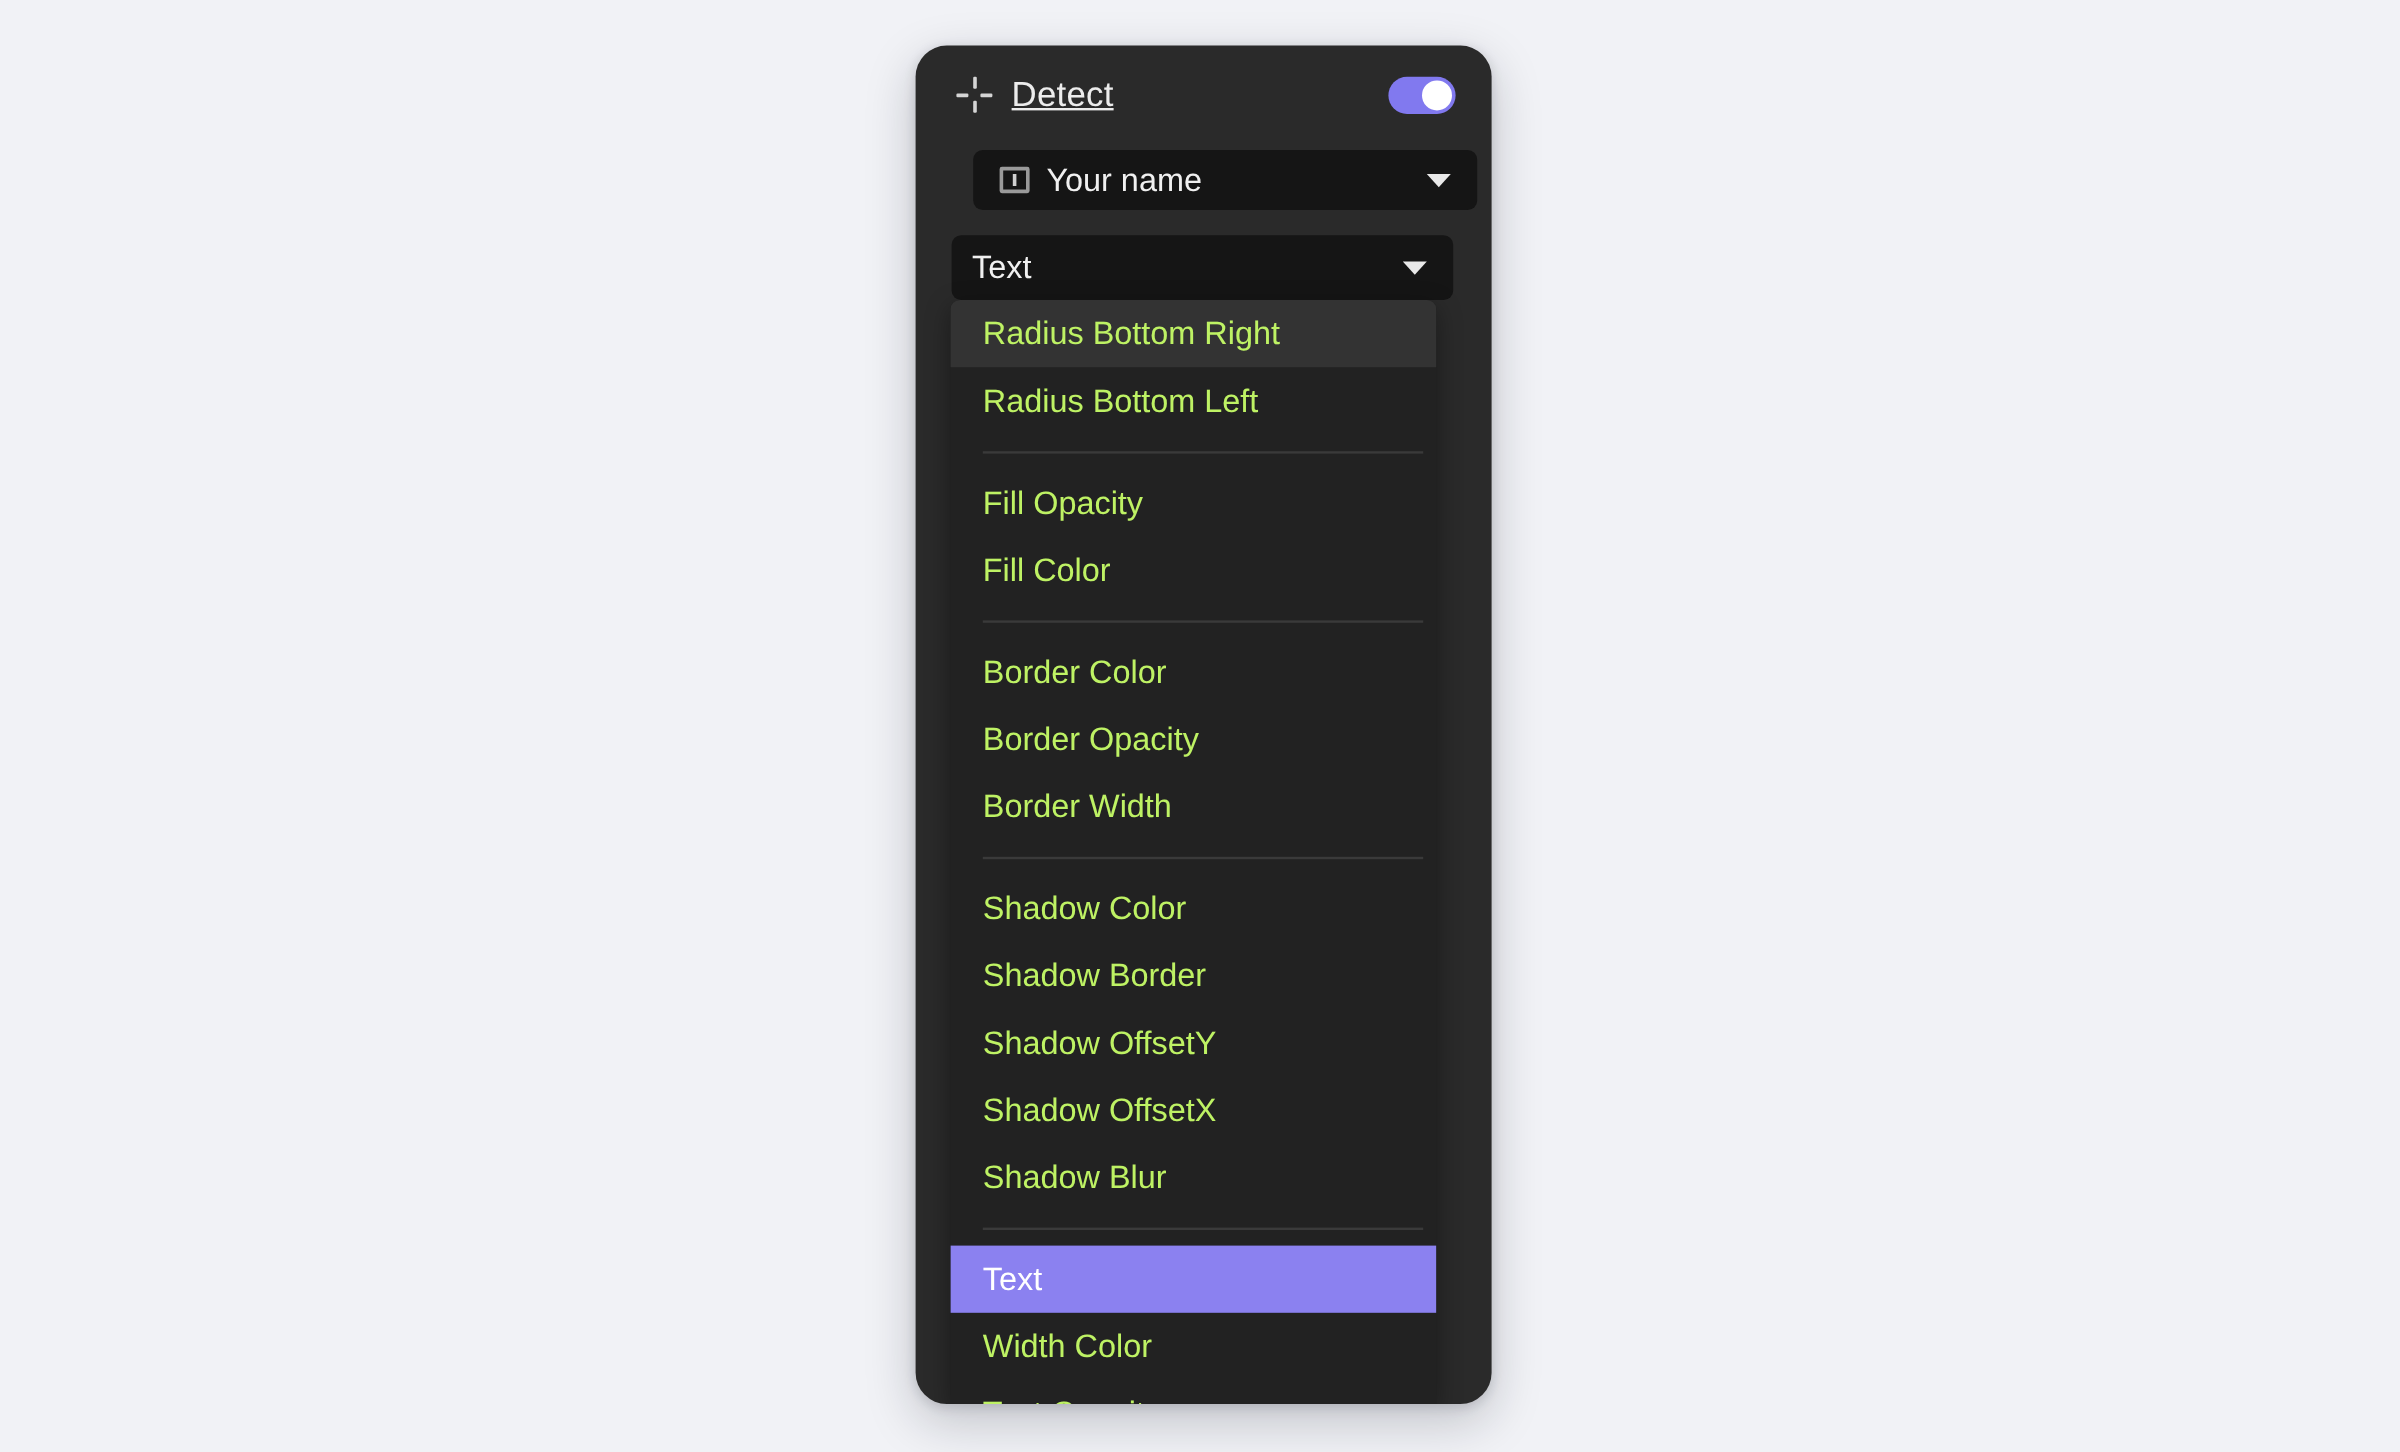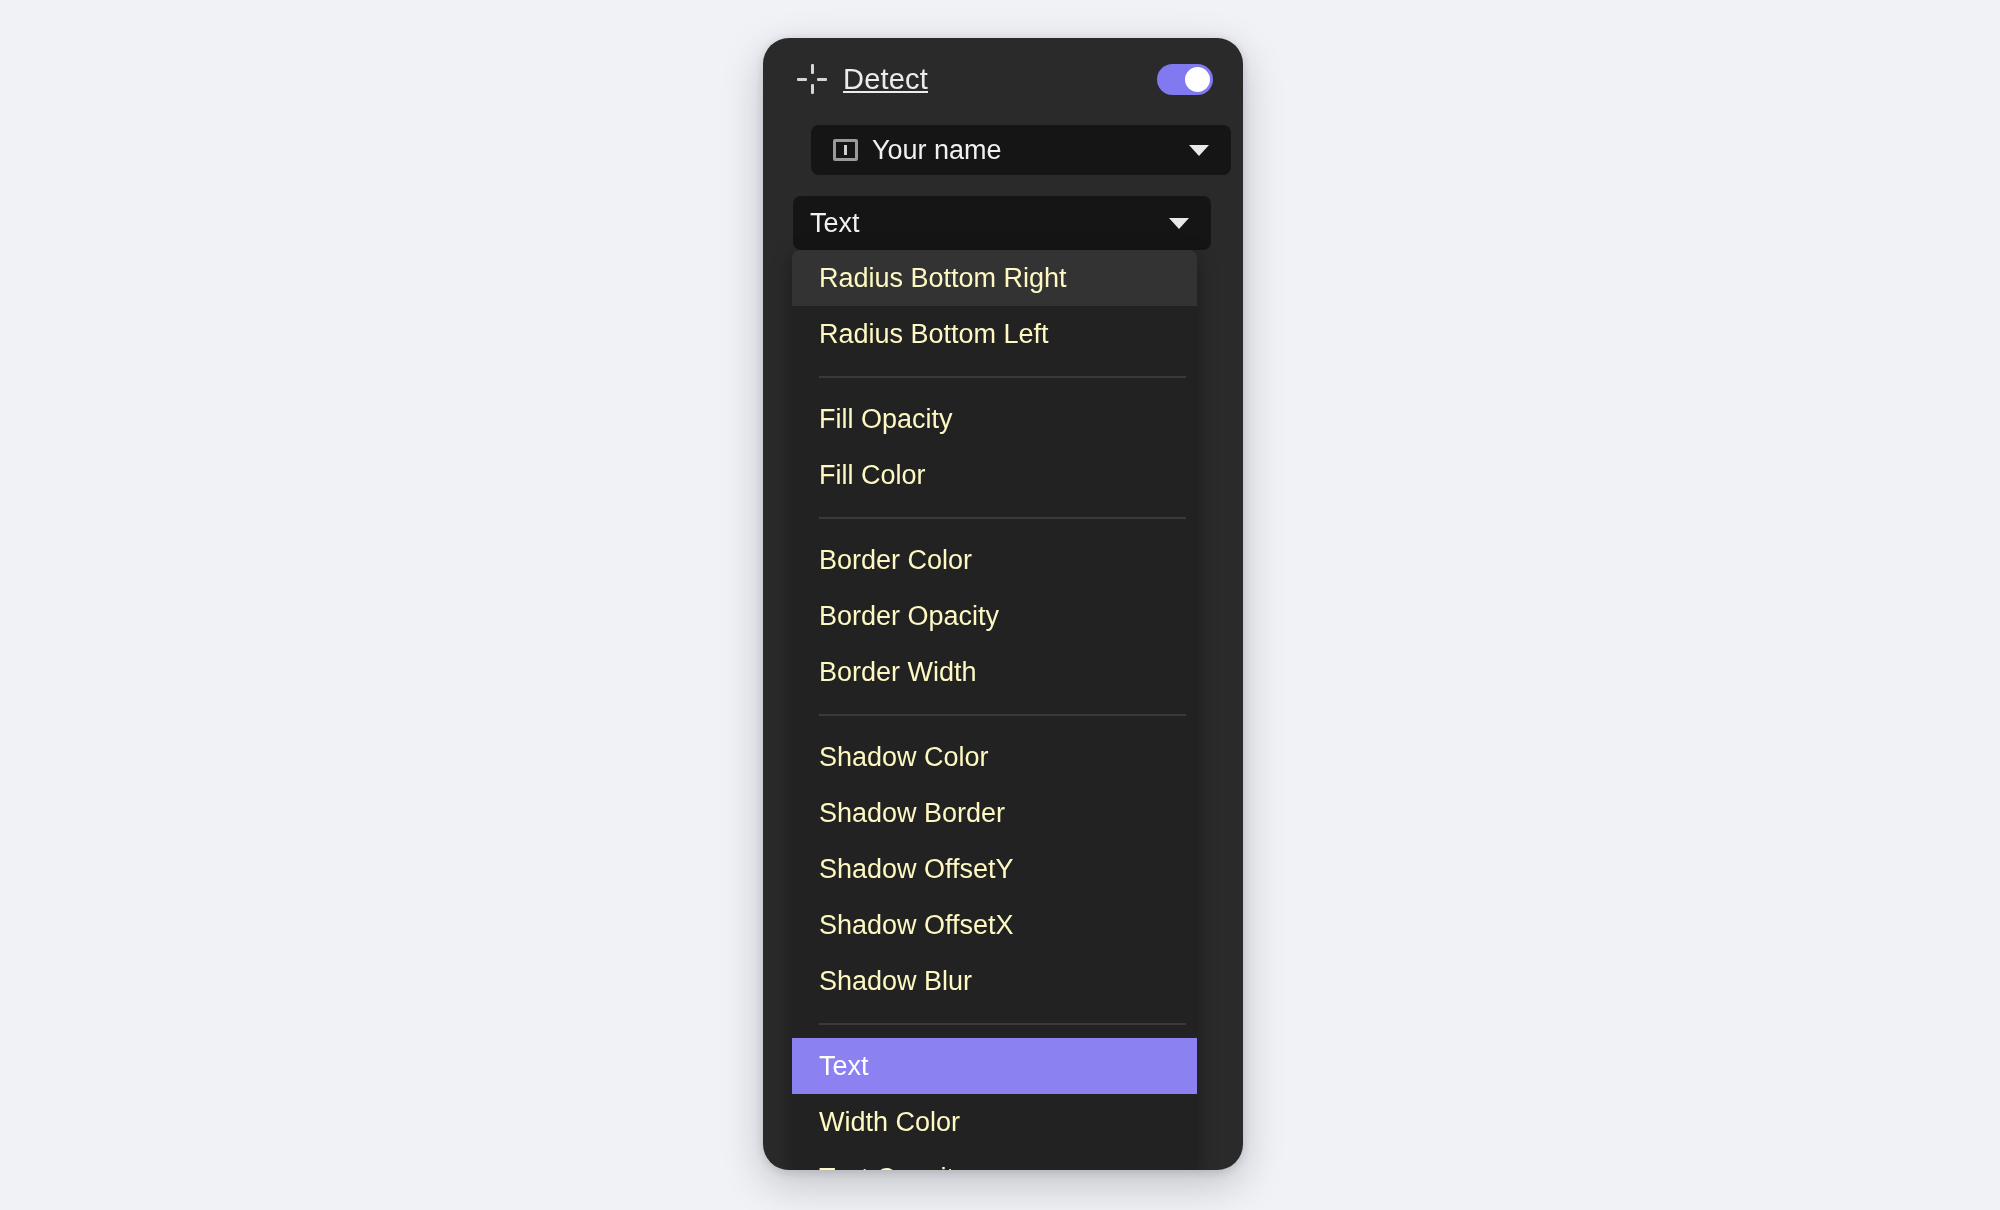--- a/index.html
+++ b/index.html
@@ -169,21 +169,21 @@
     box-shadow: 0 6px 20px rgba(0,0,0,0.35);
   }
 
   .menu-item {
     position: relative;
     height: 56px;
     display: flex;
     align-items: center;
     padding-left: 27px;
     font-size: 27px;
-    color: #fef9c3;
+    color: #bef264;
     line-height: 32px;
     white-space: nowrap;
   }
   .menu-item.hovered { background: #333333; }
   .menu-item.selected { background: #8b81f0; color: #ffffff; }
 
   .menu-sep {
     height: 29px;
     position: relative;
   }

